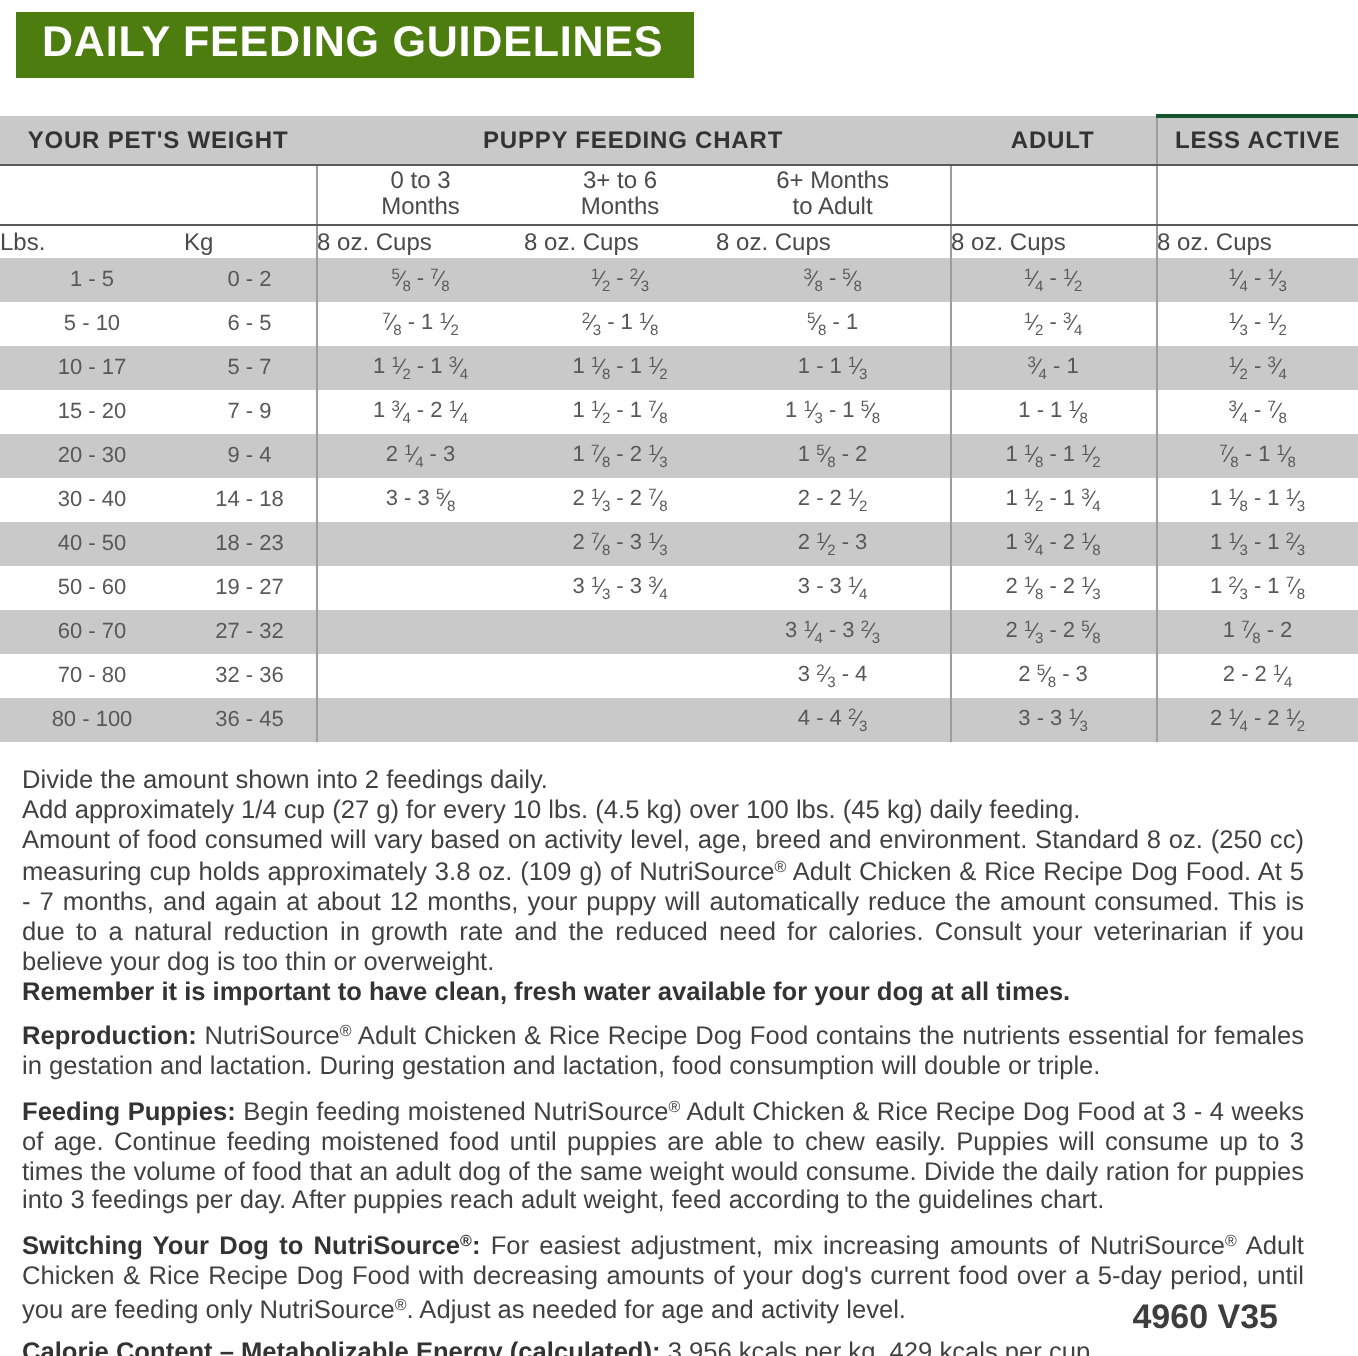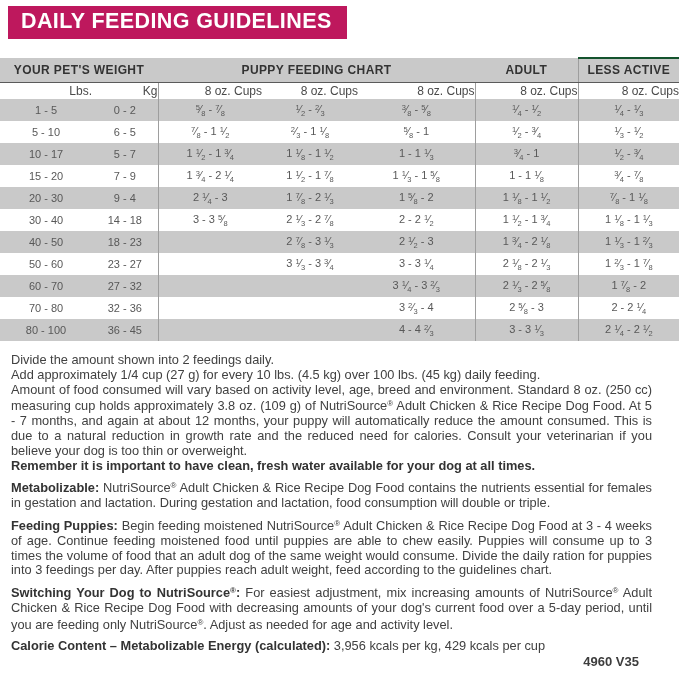--- a/index.html
+++ b/index.html
@@ -7,21 +7,21 @@
   .page {
     position: relative;
     width: 679px; height: 678px;
     background: #ffffff;
     overflow: hidden;
     font-family: "Liberation Sans", sans-serif;
   }
   
   .title-bar {
     position: absolute; top: 6px; left: 8px;
-    background: #be185d;
+    background: #4d7c0f;
     padding: 3px 15px 5px 13px;
   }
   .title-bar h1 {
     margin: 0;
     font-size: 21.5px; font-weight: bold;
     color: #ffffff; letter-spacing: 0.4px;
     white-space: nowrap;
   }
   
   table.feeding {
@@ -46,21 +46,21 @@
     font-size: 12px; color: #4a4a4a;
     text-align: center;
     white-space: pre-line;
     line-height: 13.5px;
     border-bottom: 1px solid #5a5a5a;
     vertical-align: middle;
   }
   .units-row td {
     height: 17px;
     font-size: 12px; color: #4a4a4a;
-    text-align: right;
+    text-align: left;
     vertical-align: middle;
   }
   tbody.data td {
     height: 16px;
     font-size: 11px; color: #585858;
     text-align: center;
     vertical-align: middle;
     line-height: 16px;
     white-space: nowrap;
   }
@@ -79,21 +79,21 @@
     line-height: 14.8px;
     color: #414141;
     text-align: justify;
   }
   p.note .b { font-weight: bold; color: #333333; }
   .reg { font-size: 8px; vertical-align: 4px; }
   
   .footer-code {
     position: absolute;
     right: 40px; bottom: 9px;
-    font-size: 13px; color: #3d3d3d;
+    font-size: 17px; color: #3d3d3d;
     font-weight: bold;
   }
 </style>
 </head>
 <body>
 
 <div class="page">
 
   <div class="title-bar">
     <h1>DAILY FEEDING GUIDELINES</h1>
@@ -109,20 +109,31 @@
         <col style="width:103px">
       <col style="width:101px">
     </colgroup>
     <thead>
       <tr class="group-row">
         <th colspan="2">YOUR PET'S WEIGHT</th>
         <th colspan="3">PUPPY FEEDING CHART</th>
         <th>ADULT</th>
         <th class="la bl">LESS ACTIVE</th>
       </tr>
+      <tr class="months-row">
+        <td colspan="2"></td>
+        <td class="bl">0 to 3
+Months</td>
+        <td>3+ to 6
+Months</td>
+        <td>6+ Months
+to Adult</td>
+        <td class="bl"></td>
+        <td class="bl"></td>
+      </tr>
       <tr class="units-row">
         <td>Lbs.</td>
         <td>Kg</td>
         <td class="bl">8 oz. Cups</td>
         <td>8 oz. Cups</td>
         <td>8 oz. Cups</td>
         <td class="bl">8 oz. Cups</td>
         <td class="bl">8 oz. Cups</td>
       </tr>
     </thead>
@@ -185,21 +196,21 @@
           <td>40 - 50</td>
           <td>18 - 23</td>
           <td class="bl"></td>
           <td>2 <span class="fr"><span class="nu">7</span><span class="sl">⁄</span><span class="de">8</span></span> - 3 <span class="fr"><span class="nu">1</span><span class="sl">⁄</span><span class="de">3</span></span></td>
           <td>2 <span class="fr"><span class="nu">1</span><span class="sl">⁄</span><span class="de">2</span></span> - 3</td>
           <td class="bl">1 <span class="fr"><span class="nu">3</span><span class="sl">⁄</span><span class="de">4</span></span> - 2 <span class="fr"><span class="nu">1</span><span class="sl">⁄</span><span class="de">8</span></span></td>
           <td class="bl">1 <span class="fr"><span class="nu">1</span><span class="sl">⁄</span><span class="de">3</span></span> - 1 <span class="fr"><span class="nu">2</span><span class="sl">⁄</span><span class="de">3</span></span></td>
         </tr>
         <tr>
           <td>50 - 60</td>
-          <td>23 - 27</td>
+          <td>19 - 27</td>
           <td class="bl"></td>
           <td>3 <span class="fr"><span class="nu">1</span><span class="sl">⁄</span><span class="de">3</span></span> - 3 <span class="fr"><span class="nu">3</span><span class="sl">⁄</span><span class="de">4</span></span></td>
           <td>3 - 3 <span class="fr"><span class="nu">1</span><span class="sl">⁄</span><span class="de">4</span></span></td>
           <td class="bl">2 <span class="fr"><span class="nu">1</span><span class="sl">⁄</span><span class="de">8</span></span> - 2 <span class="fr"><span class="nu">1</span><span class="sl">⁄</span><span class="de">3</span></span></td>
           <td class="bl">1 <span class="fr"><span class="nu">2</span><span class="sl">⁄</span><span class="de">3</span></span> - 1 <span class="fr"><span class="nu">7</span><span class="sl">⁄</span><span class="de">8</span></span></td>
         </tr>
         <tr class="odd">
           <td>60 - 70</td>
           <td>27 - 32</td>
           <td class="bl"></td>
@@ -224,21 +235,21 @@
           <td></td>
           <td>4 - 4 <span class="fr"><span class="nu">2</span><span class="sl">⁄</span><span class="de">3</span></span></td>
           <td class="bl">3 - 3 <span class="fr"><span class="nu">1</span><span class="sl">⁄</span><span class="de">3</span></span></td>
           <td class="bl">2 <span class="fr"><span class="nu">1</span><span class="sl">⁄</span><span class="de">4</span></span> - 2 <span class="fr"><span class="nu">1</span><span class="sl">⁄</span><span class="de">2</span></span></td>
         </tr>
       </tbody>
   </table>
 
   <div class="notes">
       <p class="note"><span>Divide the amount shown into 2 feedings daily.</span><br><span>Add approximately 1/4 cup (27 g) for every 10 lbs. (4.5 kg) over 100 lbs. (45 kg) daily feeding.</span><br><span>Amount of food consumed will vary based on activity level, age, breed and environment. Standard 8 oz. (250 cc) measuring cup holds approximately 3.8 oz. (109 g) of NutriSource<span class="reg">®</span> Adult Chicken &amp; Rice Recipe Dog Food. At 5 - 7 months, and again at about 12 months, your puppy will automatically reduce the amount consumed. This is due to a natural reduction in growth rate and the reduced need for calories. Consult your veterinarian if you believe your dog is too thin or overweight.</span><br><span class="b">Remember it is important to have clean, fresh water available for your dog at all times.</span></p>
-      <p class="note"><span class="b">Metabolizable: </span><span>NutriSource<span class="reg">®</span> Adult Chicken &amp; Rice Recipe Dog Food contains the nutrients essential for females in gestation and lactation. During gestation and lactation, food consumption will double or triple.</span></p>
+      <p class="note"><span class="b">Reproduction: </span><span>NutriSource<span class="reg">®</span> Adult Chicken &amp; Rice Recipe Dog Food contains the nutrients essential for females in gestation and lactation. During gestation and lactation, food consumption will double or triple.</span></p>
       <p class="note"><span class="b">Feeding Puppies: </span><span>Begin feeding moistened NutriSource<span class="reg">®</span> Adult Chicken &amp; Rice Recipe Dog Food at 3 - 4 weeks of age. Continue feeding moistened food until puppies are able to chew easily. Puppies will consume up to 3 times the volume of food that an adult dog of the same weight would consume. Divide the daily ration for puppies into 3 feedings per day. After puppies reach adult weight, feed according to the guidelines chart.</span></p>
       <p class="note"><span class="b">Switching Your Dog to NutriSource<span class="reg">®</span>: </span><span>For easiest adjustment, mix increasing amounts of NutriSource<span class="reg">®</span> Adult Chicken &amp; Rice Recipe Dog Food with decreasing amounts of your dog's current food over a 5-day period, until you are feeding only NutriSource<span class="reg">®</span>. Adjust as needed for age and activity level.</span></p>
       <p class="note"><span class="b">Calorie Content – Metabolizable Energy (calculated): </span><span>3,956 kcals per kg, 429 kcals per cup</span></p>
     </div>
 
   <div class="footer-code">4960 V35</div>
 
 </div>
 
 </body></html>

